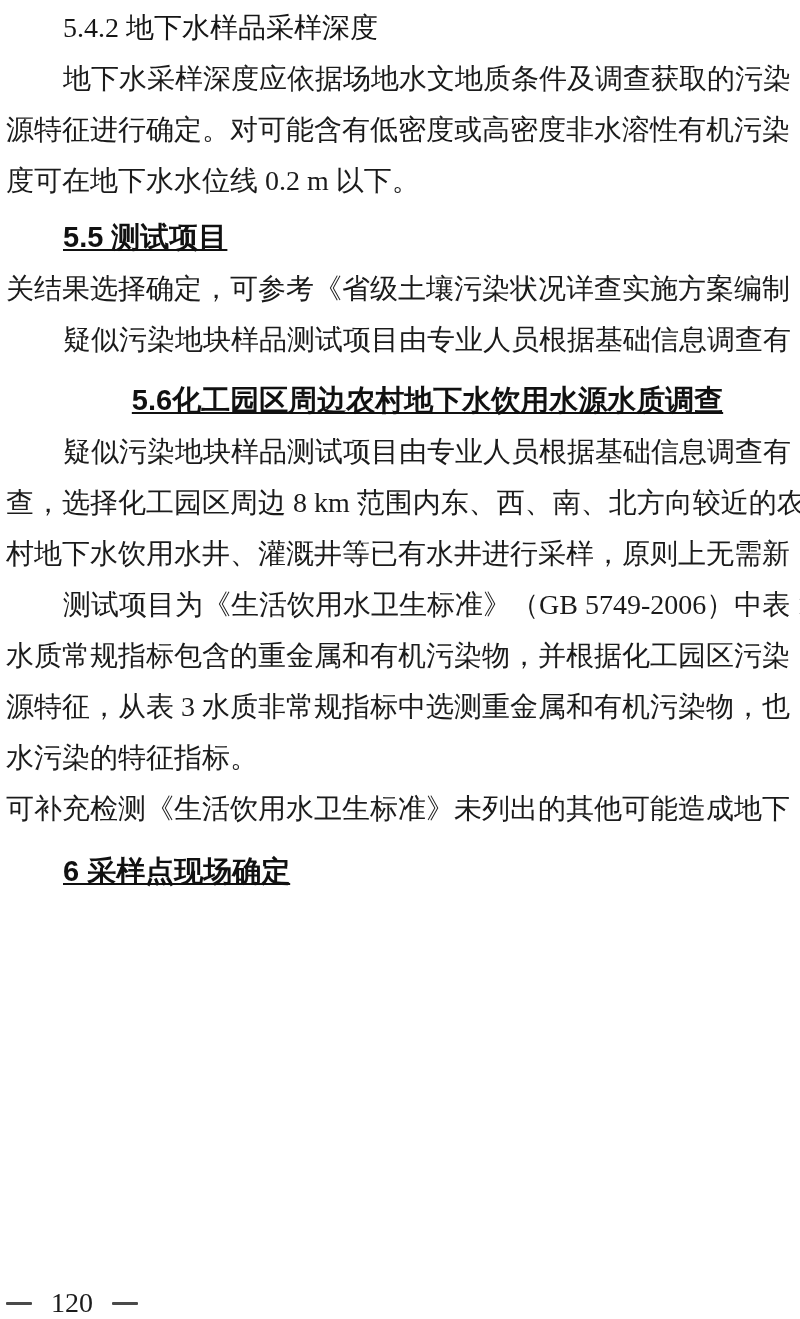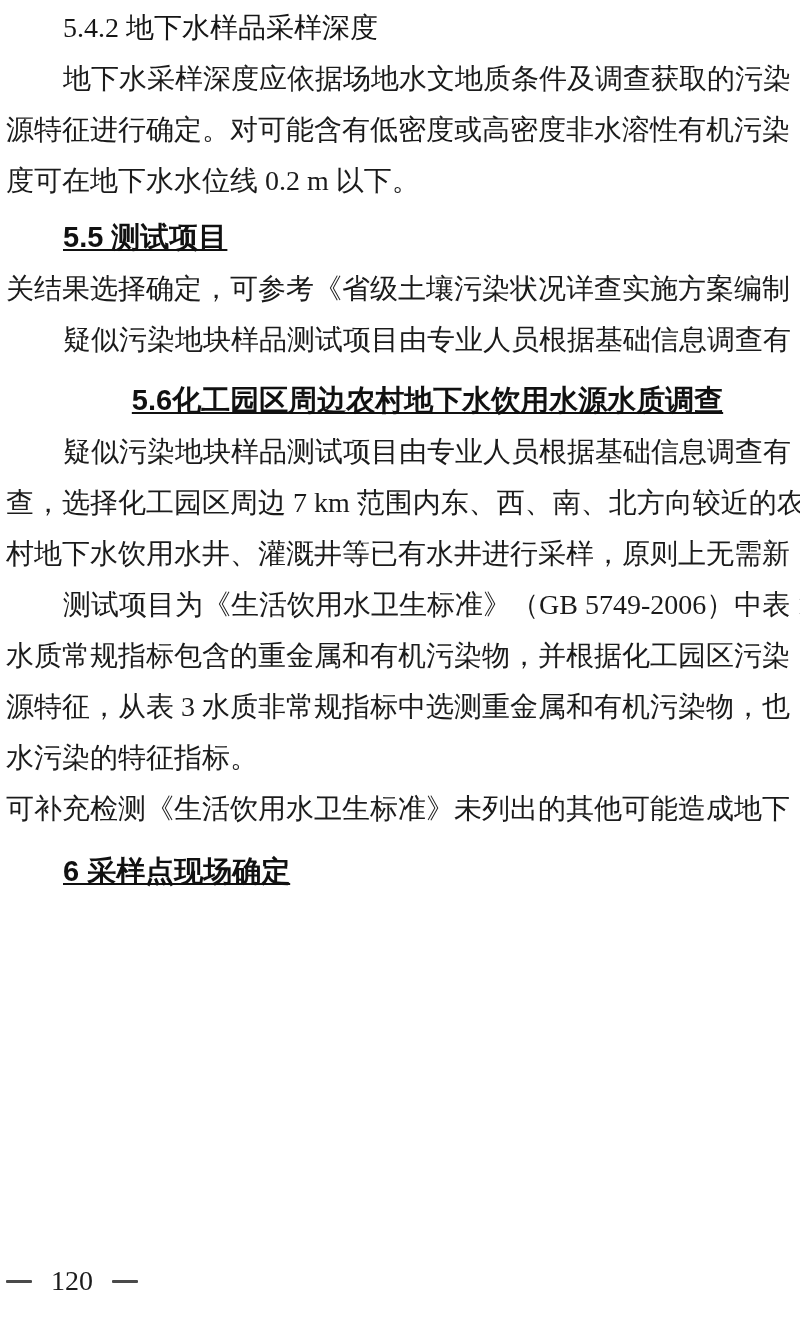--- a/index.html
+++ b/index.html
@@ -56,21 +56,21 @@
     text-decoration: underline;
   }
   .mt6  { margin-top: 6px; }
   .mt8  { margin-top: 8px; }
   .mt10 { margin-top: 10px; text-align: center; }
   .mt12 { margin-top: 12px; }
   .para { margin: 0; }
   .footer {
     position: absolute;
     left: 6px;
-    bottom: 23px;
+    bottom: 1px;
     display: flex;
     align-items: center;
     gap: 19px;
   }
   .dash {
     display: inline-block;
     width: 26px;
     height: 3px;
     background: #4a4a4a;
     border-radius: 1px;
@@ -99,21 +99,21 @@
 
   <div class="para">
     <div class="line">关结果选择确定，可参考《省级土壤污染状况详查实施方案编制</div>
     <div class="line indent">疑似污染地块样品测试项目由专业人员根据基础信息调查有</div>
   </div>
 
   <h3 class="h-bold mt10">5.6化工园区周边农村地下水饮用水源水质调查</h3>
 
   <div class="para">
     <div class="line indent">疑似污染地块样品测试项目由专业人员根据基础信息调查有</div>
-    <div class="line">查，选择化工园区周边 7 km 范围内东、西、南、北方向较近的农</div>
+    <div class="line">查，选择化工园区周边 8 km 范围内东、西、南、北方向较近的农</div>
     <div class="line">村地下水饮用水井、灌溉井等已有水井进行采样，原则上无需新</div>
   </div>
 
   <div class="para mt8">
     <div class="line indent">测试项目为《生活饮用水卫生标准》（GB 5749-2006）中表 1</div>
     <div class="line">水质常规指标包含的重金属和有机污染物，并根据化工园区污染</div>
     <div class="line">源特征，从表 3 水质非常规指标中选测重金属和有机污染物，也</div>
     <div class="line">水污染的特征指标。</div>
     <div class="line">可补充检测《生活饮用水卫生标准》未列出的其他可能造成地下</div>
   </div>

